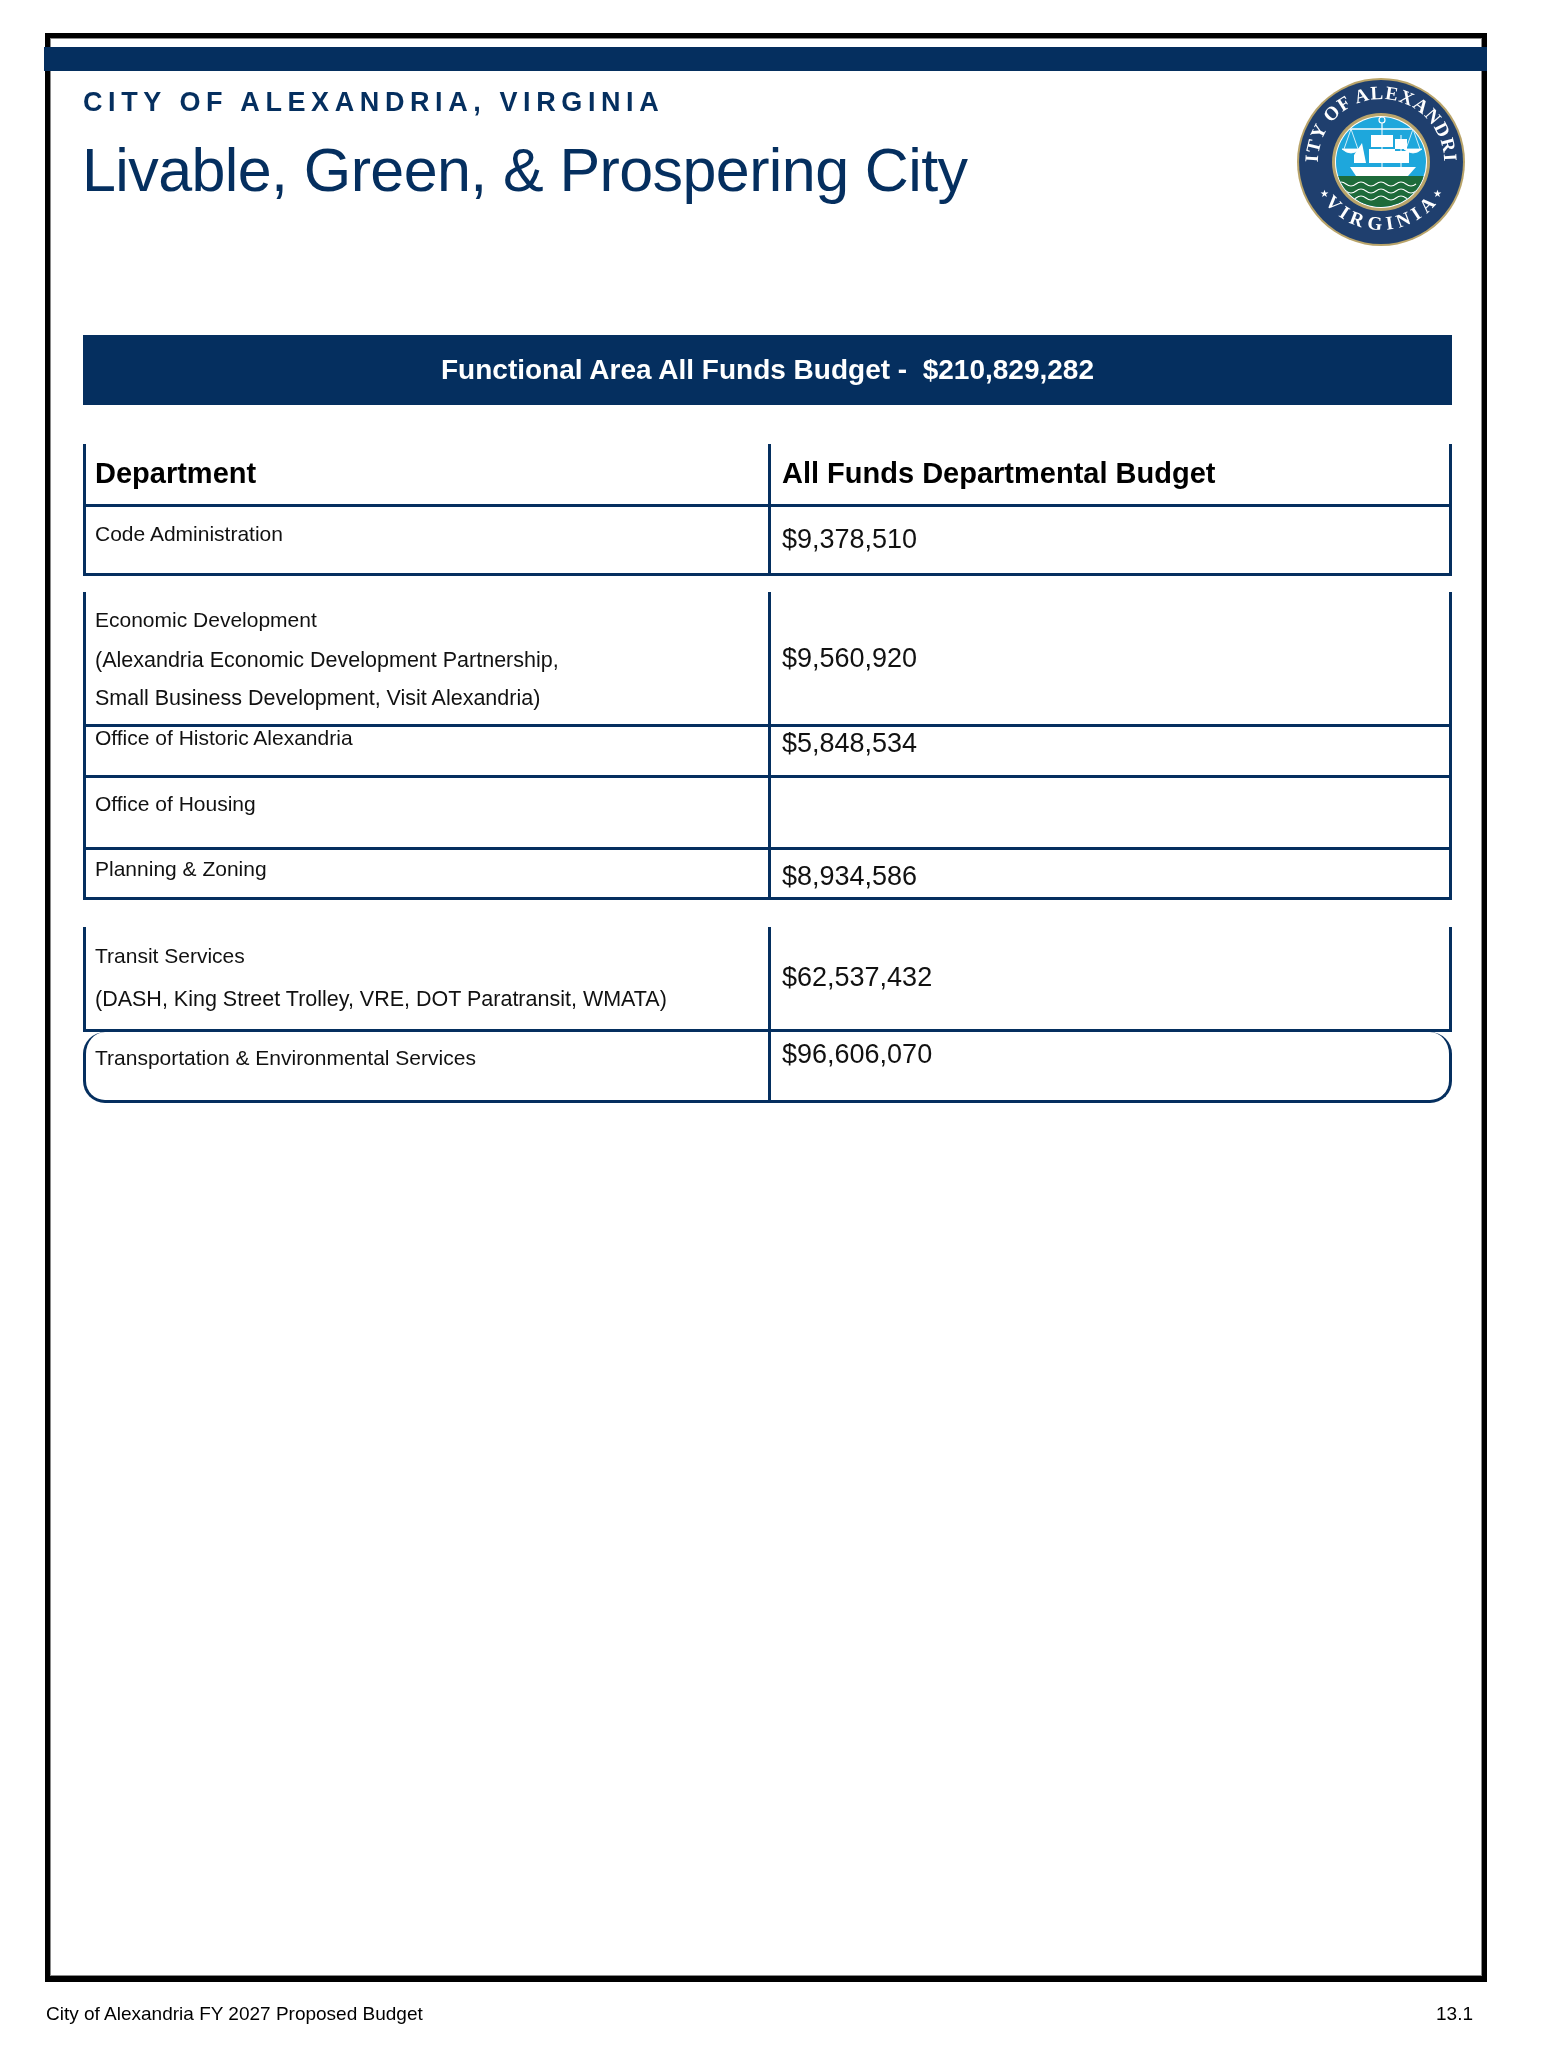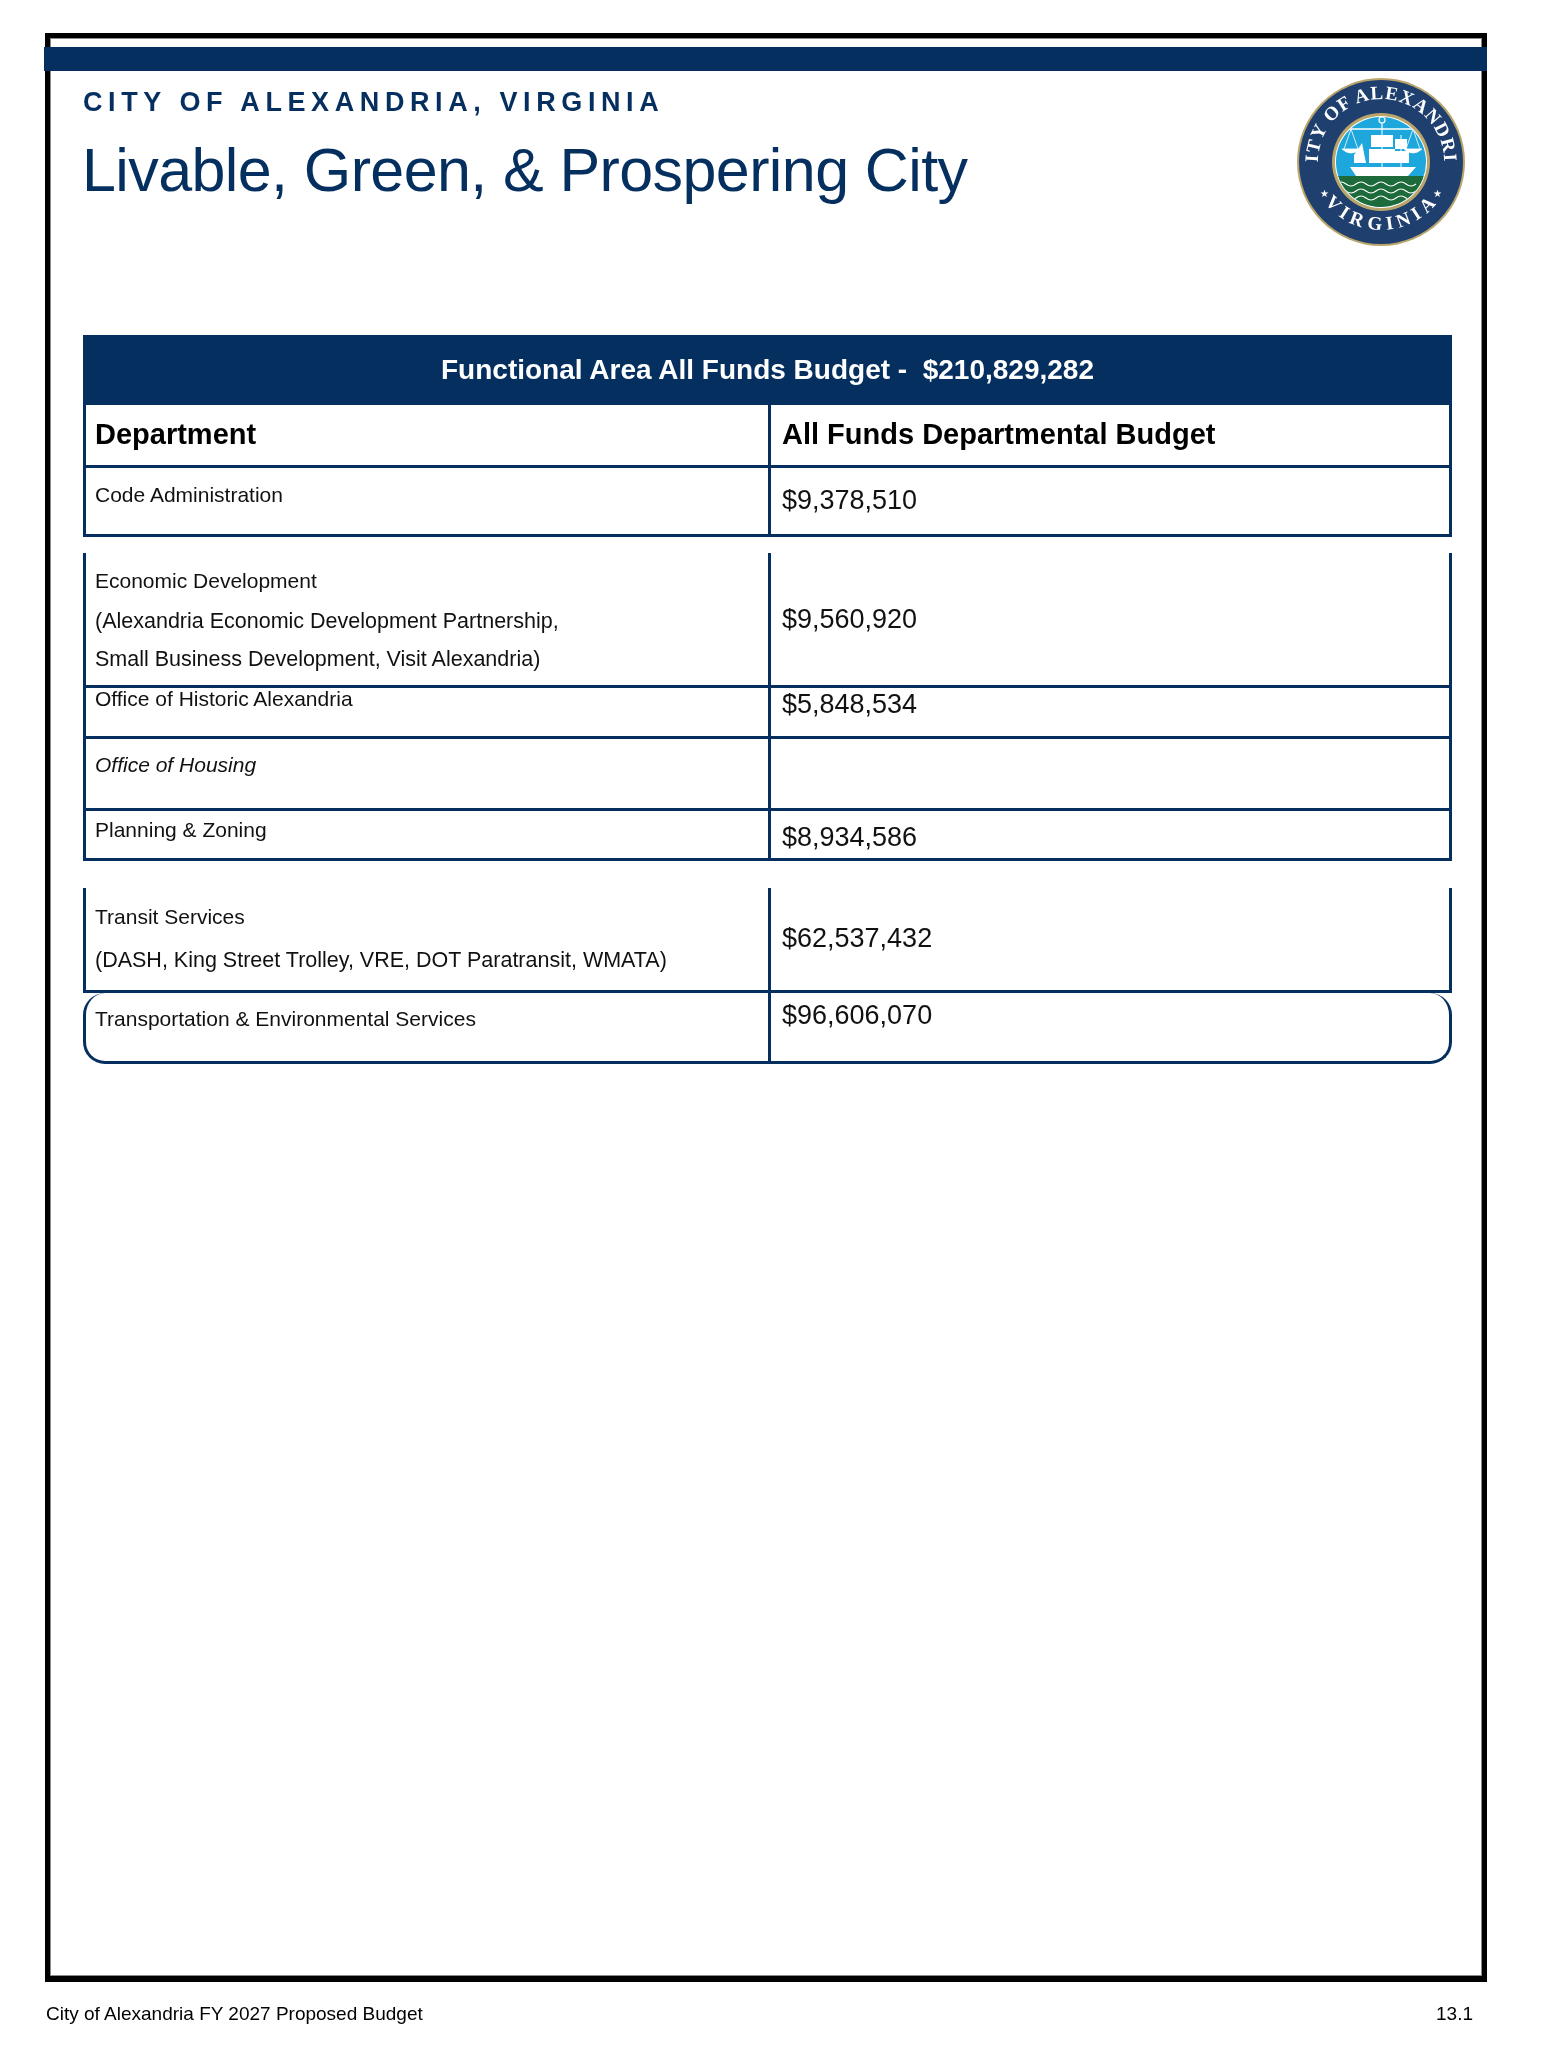--- a/index.html
+++ b/index.html
@@ -16,21 +16,21 @@
                 font-size: 61px; letter-spacing: -0.6px; color: #052f5f; white-space: nowrap; line-height: 72px; }
 
   .seal { position: absolute; left: 1296px; top: 77px; width: 170px; height: 170px; }
 
   .tbl { position: absolute; left: 83px; top: 335px; width: 1369px; }
   .band { position: absolute; left: 0; top: 0; width: 1369px; height: 70px; background: #052f5f; color: #fff;
           font-family: "Liberation Sans", sans-serif; font-weight: bold; font-size: 28px; text-align: center;
           line-height: 70px; white-space: pre; }
   .grid { position: absolute; left: 0; top: 70px; width: 1369px; }
   .row { position: absolute; left: 0; width: 1369px; box-sizing: border-box;
-         border-left: 3px solid #052f5f; border-right: 3px solid #052f5f; border-bottom: 3px solid #052f5f; }
+         border-left: 3px solid #052f5f; border-right: 3px solid #052f5f; border-bottom: 3px solid #052f5f; margin-top: 39px; }
   .cell-left { position: absolute; left: 0; top: 0; bottom: 0; width: 685px; border-right: 3px solid #052f5f; box-sizing: border-box; }
   .cell-right { position: absolute; left: 688px; top: 0; bottom: 0; right: 0; }
   .dept-name { position: absolute; left: 9px; font-size: 21px; color: #111; white-space: nowrap; line-height: 32px; }
   .dept-sub { position: absolute; left: 9px; font-size: 21.5px; color: #111; white-space: nowrap; line-height: 26px; }
   .amount { position: absolute; left: 8px; font-size: 27px; color: #111; white-space: nowrap; line-height: 32px; }
   .hdr { position: absolute; font-weight: bold; font-size: 29px; color: #000; white-space: nowrap; line-height: 34px; }
 
   .footer-left { position: absolute; left: 46px; top: 2003px; font-family: "Liberation Sans", sans-serif; font-size: 19px; color: #000; white-space: nowrap; }
   .footer-right { position: absolute; right: 93px; top: 2003px; font-family: "Liberation Sans", sans-serif; font-size: 19px; color: #000; white-space: nowrap; }
 </style>
@@ -125,21 +125,21 @@
 
     <div class="row" style="top:267px; height:67px;">
       <div class="cell-left">
         <span class="dept-name" style="top:11px;">Office of Historic Alexandria</span>
       </div>
       <div class="cell-right">
         <span class="amount" style="top:16px;">$5,848,534</span>
       </div>
     </div>
 
-    <div class="row" style="top:334px; height:72px;font-style:italic;">
+    <div class="row" style="top:334px; height:72px;">
       <div class="cell-left">
         <span class="dept-name" style="top:10px;">Office of Housing</span>
       </div>
     </div>
 
     <div class="row" style="top:397px; height:59px;">
       <div class="cell-left">
         <span class="dept-name" style="top:12px;">Planning &amp; Zoning</span>
       </div>
       <div class="cell-right">

